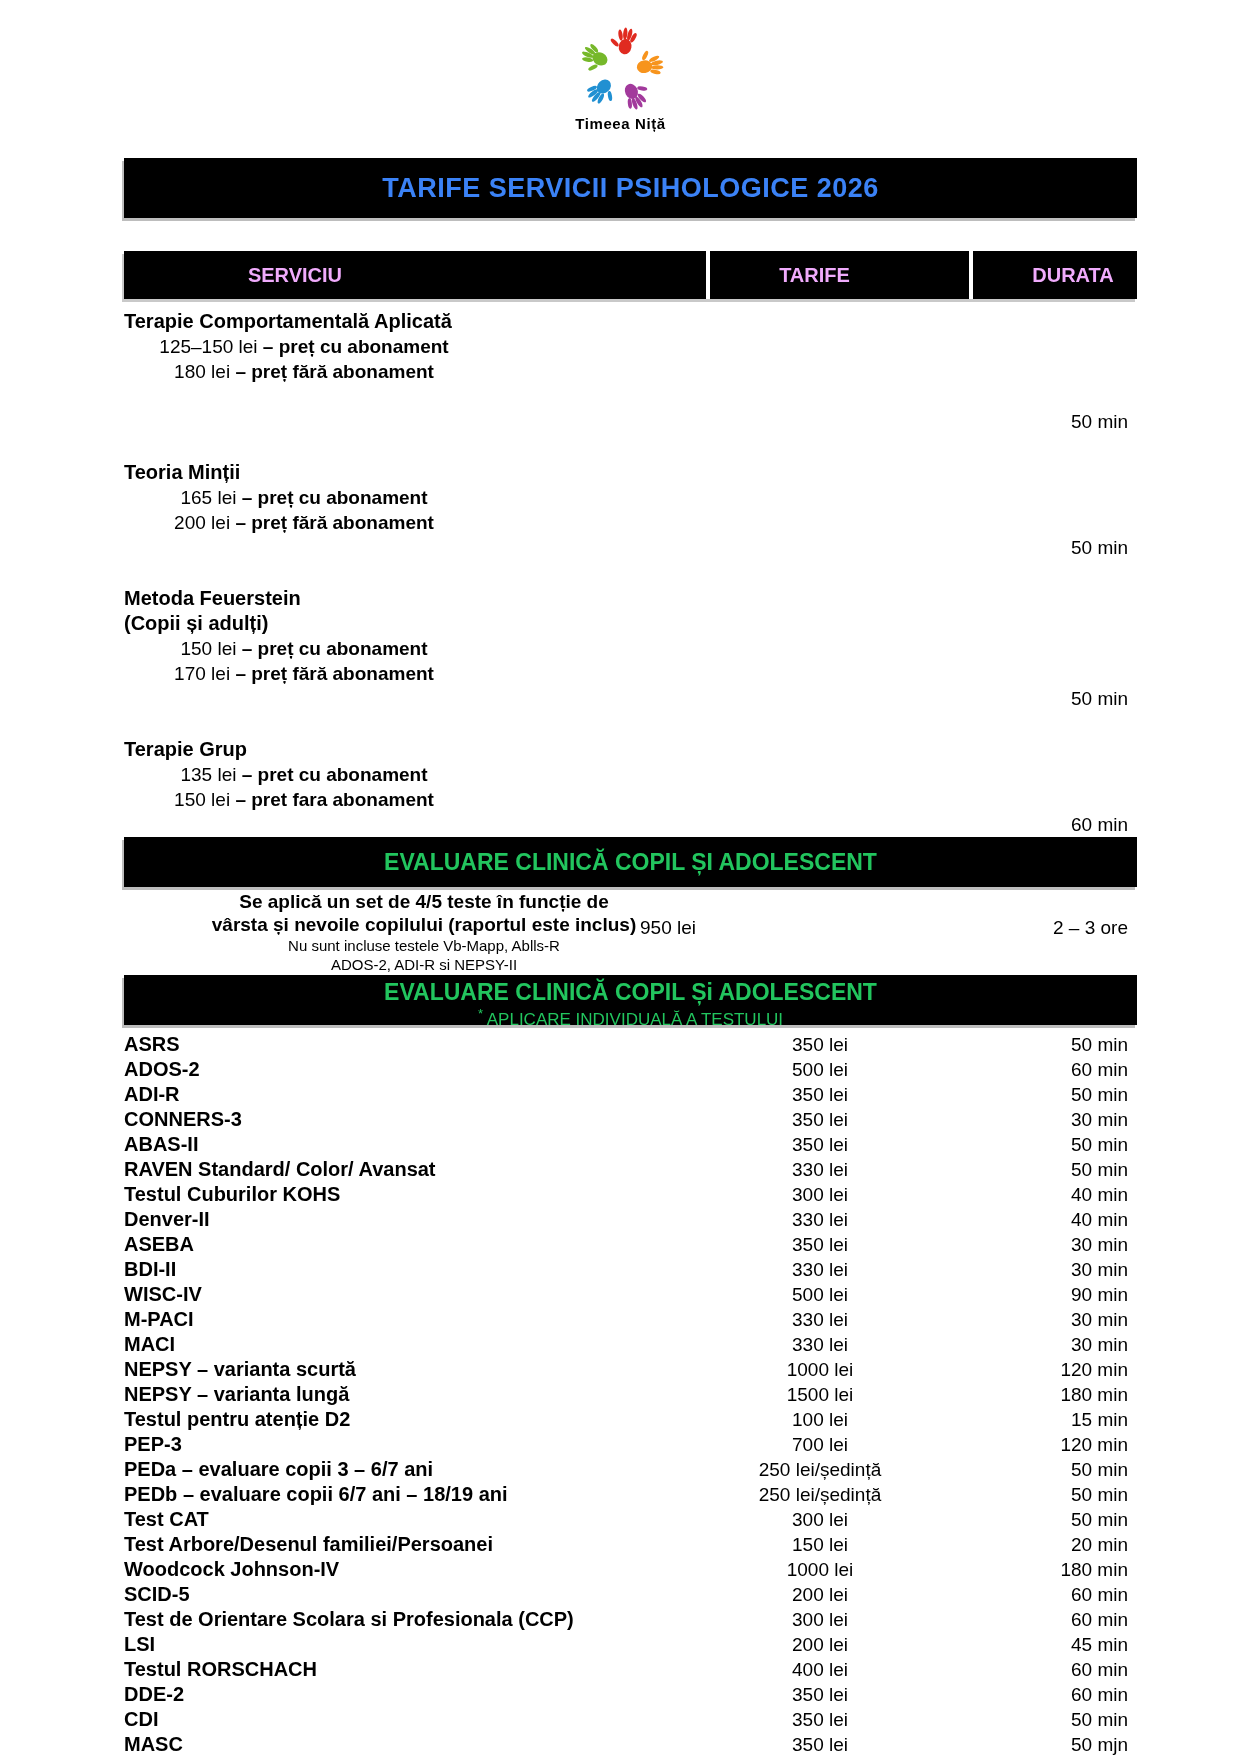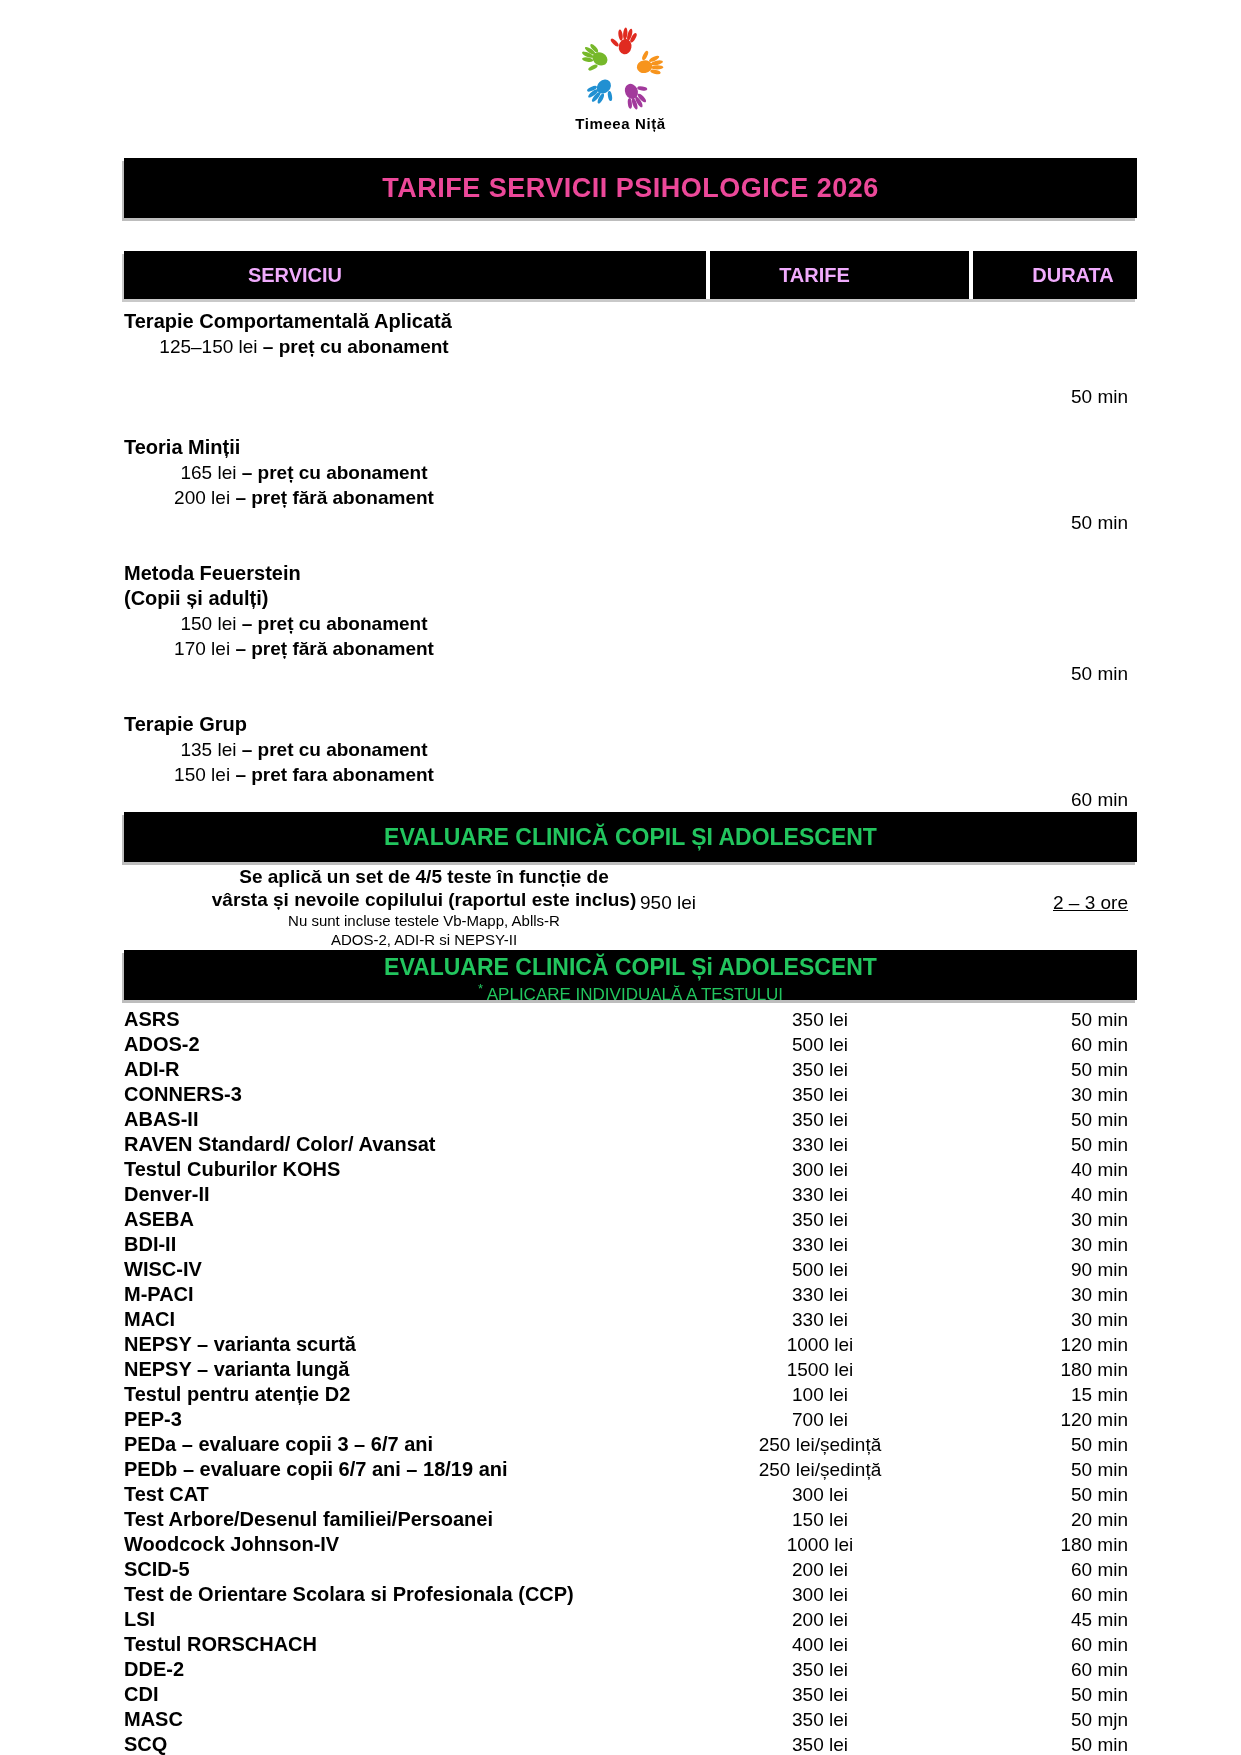--- a/index.html
+++ b/index.html
@@ -8,21 +8,21 @@
 
   
   .logo{position:absolute;top:26px;left:0;width:100%;text-align:center;}
   .logo-svg{display:block;margin:0 auto;}
   .logo-name{font-size:15px;font-weight:700;letter-spacing:.6px;margin-top:1px;}
   .logo-tagline{font-size:7.5px;font-weight:700;color:#4ea629;letter-spacing:.7px;margin-top:3px;}
 
   
   .content{position:absolute;top:158px;left:124px;width:1013px;}
 
-  .title-banner{height:60px;line-height:60px;background:#000;color:#ec4899;text-align:center;
+  .title-banner{height:60px;line-height:60px;background:#000;color:#3b82f6;text-align:center;
                 font-size:27px;font-weight:700;letter-spacing:.5px;box-shadow:-2px 3px 0 #bdbdbd;}
 
   .thead{display:flex;gap:4px;margin-top:33px;box-shadow:-2px 3px 0 #c9c9c9;}
   .th{background:#000;color:#f0abfc;height:48px;line-height:48px;font-size:20px;font-weight:700;
       text-align:center;box-sizing:border-box;}
   .th-serviciu{width:582px;padding-right:240px;}
   .th-tarife{width:259px;padding-right:50px;}
   .th-durata{flex:1;padding-left:36px;}
 
   
@@ -45,21 +45,21 @@
   .banner2-title{font-size:23px;font-weight:700;line-height:26px;}
   .banner2-sub{font-size:17px;font-weight:400;line-height:18px;}
   .banner2-sub sup{font-size:13px;}
 
   
   .eval-row{position:relative;height:88px;}
   .eval-name{position:absolute;left:0;top:3px;width:600px;text-align:center;}
   .eval-line{font-size:19px;font-weight:700;line-height:23px;white-space:nowrap;}
   .eval-note{font-size:15px;font-weight:400;line-height:19px;}
   .eval-price{position:absolute;left:516px;top:30px;width:360px;font-size:19px;}
-  .eval-dur{position:absolute;right:9px;top:30px;font-size:19px;text-decoration:underline;}
+  .eval-dur{position:absolute;right:9px;top:30px;font-size:19px;}
 
   
   .tests{margin-top:7px;}
   .test-row{display:flex;height:25px;line-height:25px;}
   .t-name{width:516px;font-weight:700;font-size:20px;white-space:nowrap;}
   .t-price{width:360px;text-align:center;font-size:19px;}
   .t-dur{flex:1;text-align:right;padding-right:9px;font-size:19px;}
 </style>
 </head>
 <body>
@@ -97,20 +97,21 @@
       <div class="th th-durata">DURATA</div>
     </div>
 
     <div class="svc-rows" id="services">
         <div class="svc-row">
           <div class="svc-name">
             <div>Terapie Comportamentală Aplicată</div>
           </div>
           <div class="svc-price">
             <div class="tarif-line"><span class="amt">125–150 lei </span><span class="lbl">– preț cu abonament</span></div>
+            <div class="tarif-line"><span class="amt">180 lei </span><span class="lbl">– preț fără abonament</span></div>
           </div>
           <div class="svc-dur line2">50 min</div>
         </div>
         <div class="svc-row">
           <div class="svc-name">
             <div>Teoria Minții</div>
           </div>
           <div class="svc-price">
             <div class="tarif-line"><span class="amt">165 lei </span><span class="lbl">– preț cu abonament</span></div>
             <div class="tarif-line"><span class="amt">200 lei </span><span class="lbl">– preț fără abonament</span></div>

